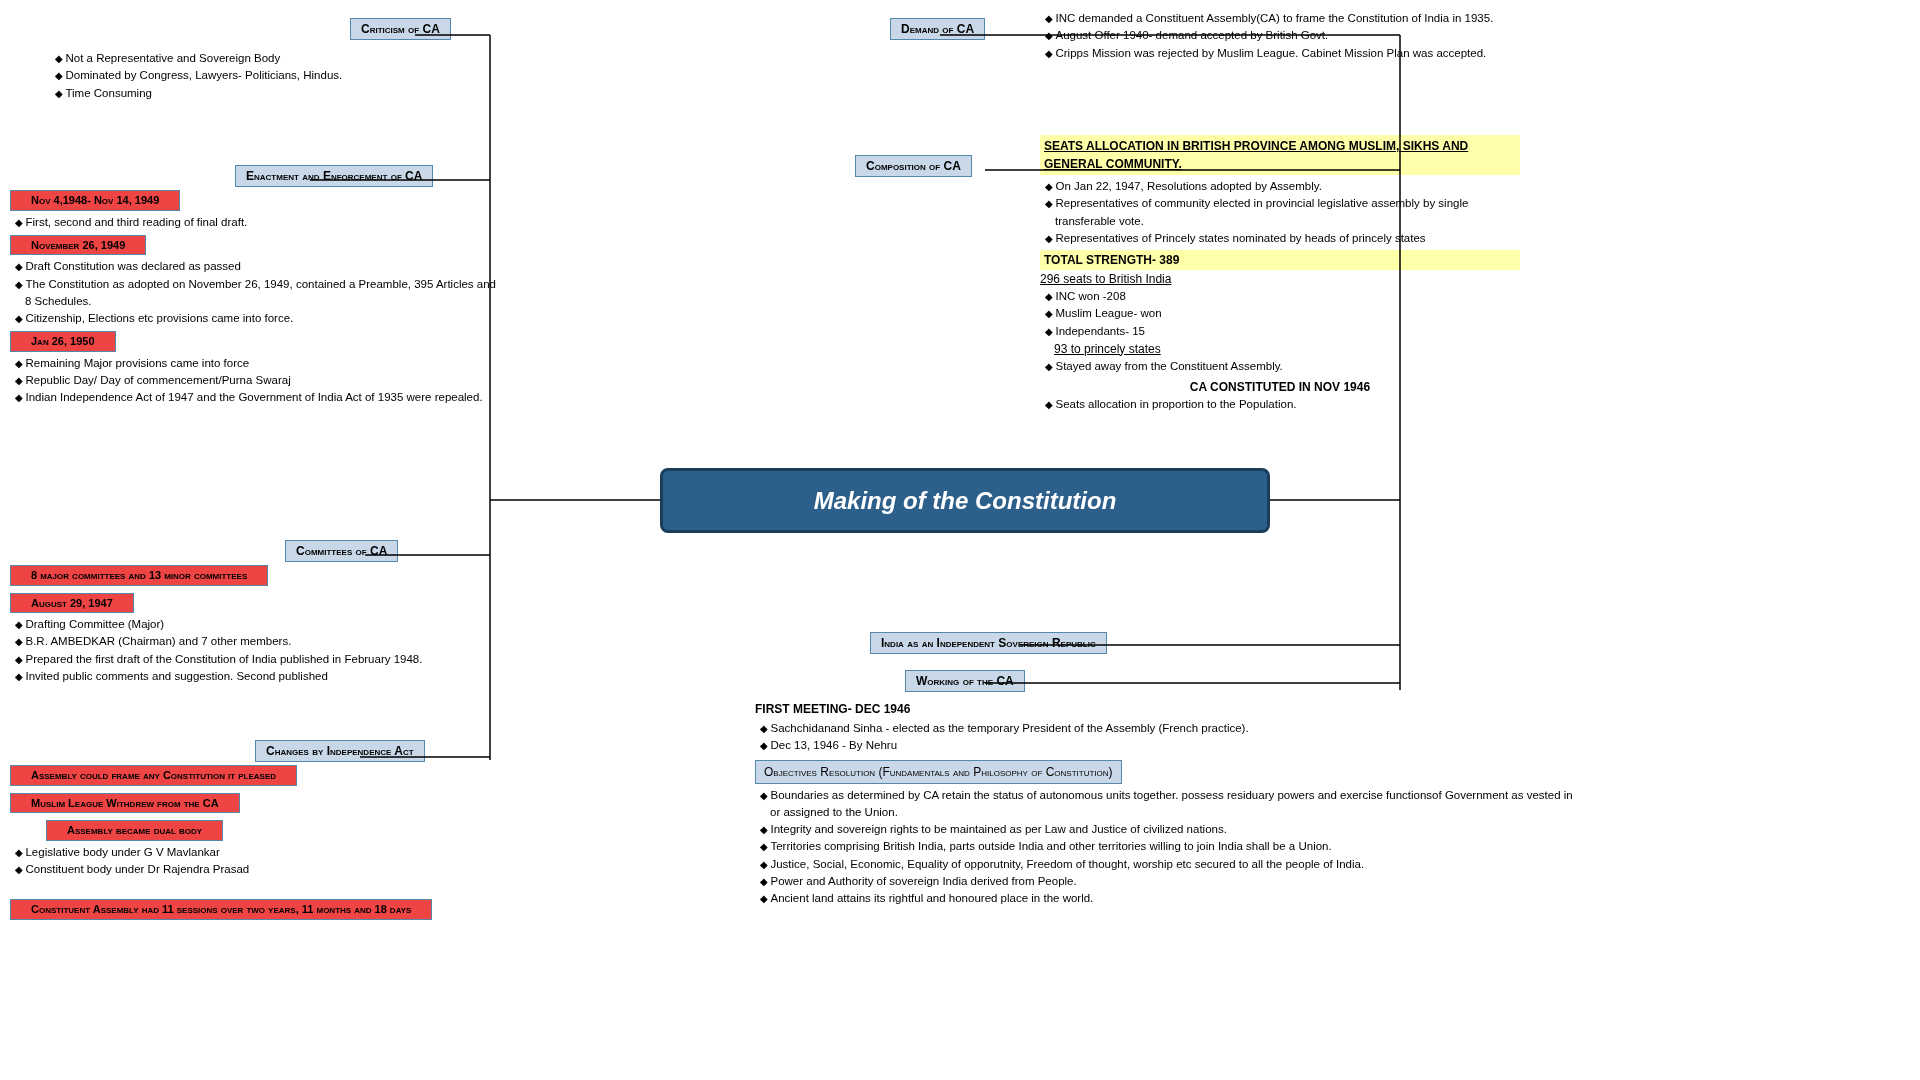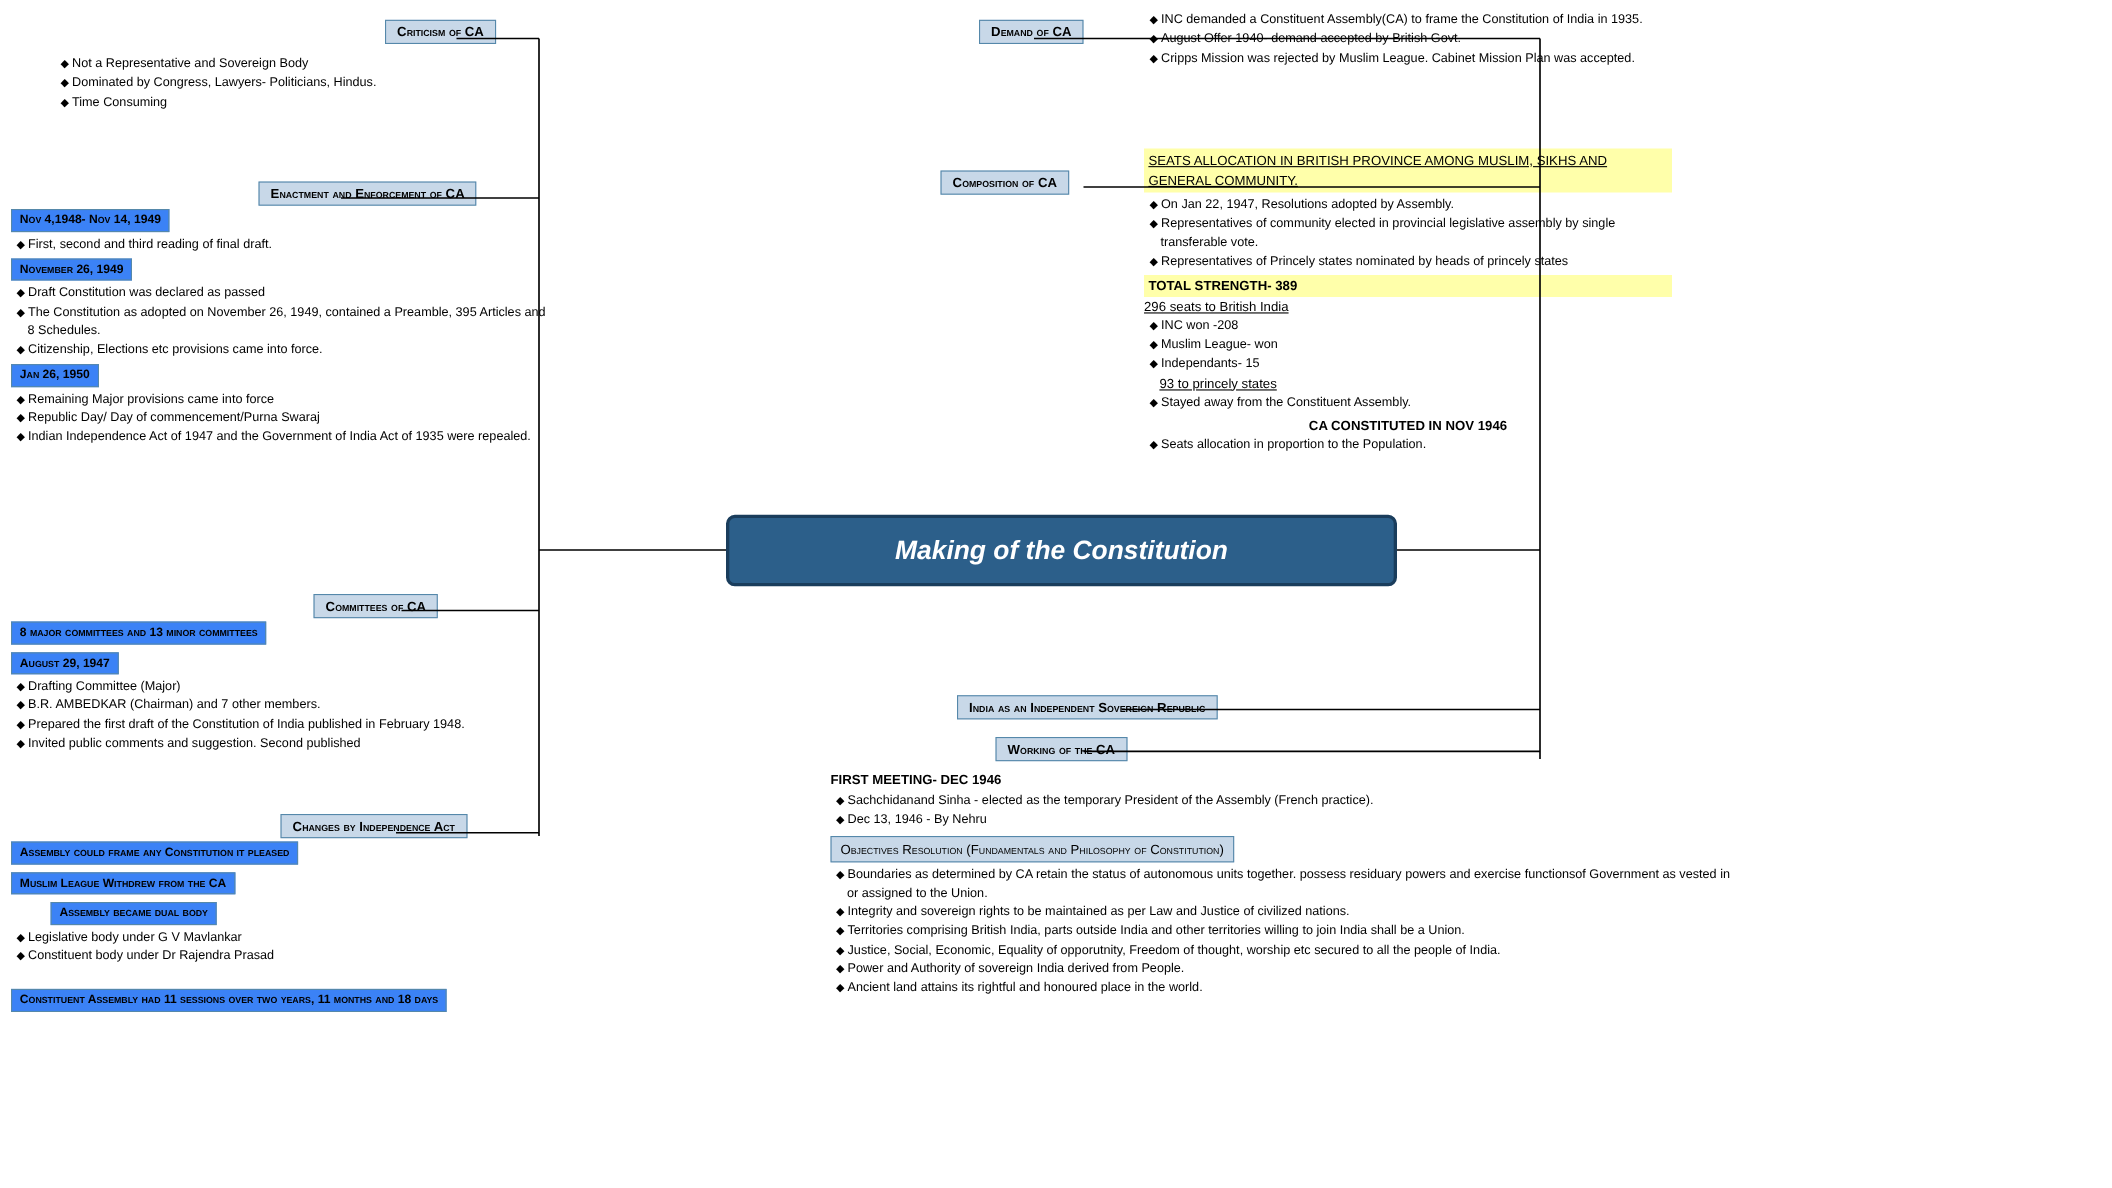--- a/index.html
+++ b/index.html
@@ -111,22 +111,22 @@
     
     #header-india { left: 870px; top: 632px; }
 
     
     #header-working { left: 905px; top: 670px; }
     #content-working { left: 755px; top: 700px; width: 780px; }
 
     .date-box {
       display: inline-block;
       border: 1.5px solid #5588aa;
-      background: #3b82f6;
-      padding: 1px 7px;
+      background: #ef4444;
+      padding: 1px 20px;
       font-variant: small-caps;
       font-weight: bold;
       font-size: 11px;
       margin-bottom: 3px;
     }
   </style>
 </head>
 <body>
 
 <div class="mind-map-container">
@@ -226,21 +226,21 @@
   <div id="content-demand" class="content-box">
     <span class="bullet">INC demanded a Constituent Assembly(CA) to frame the Constitution of India in 1935.</span>
     <span class="bullet">August Offer 1940- demand accepted by British Govt.</span>
     <span class="bullet">Cripps Mission was rejected by Muslim League. Cabinet Mission Plan was accepted.</span>
   </div>
 
   <div id="header-composition" class="section-header">
     <span>Composition of CA</span>
   </div>
   <div class="content-box" style="left:1040px; top:135px; width:480px;">
-    <div style="background:#ffffaa; font-weight:normal; text-decoration:underline; font-size:12px; padding:2px 4px; margin-bottom:3px;">SEATS ALLOCATION IN BRITISH PROVINCE AMONG MUSLIM, SIKHS AND GENERAL COMMUNITY.</div>
+    <div style="background:#ffffaa; font-weight:bold; text-decoration:underline; font-size:12px; padding:2px 4px; margin-bottom:3px;">SEATS ALLOCATION IN BRITISH PROVINCE AMONG MUSLIM, SIKHS AND GENERAL COMMUNITY.</div>
     <span class="bullet">On Jan 22, 1947, Resolutions adopted by Assembly.</span>
     <span class="bullet">Representatives of community elected in provincial legislative assembly by single transferable vote.</span>
     <span class="bullet">Representatives of Princely states nominated by heads of princely states</span>
     <div style="background:#ffffaa; font-weight:bold; margin-top:3px; padding:1px 4px; font-size:12px;">TOTAL STRENGTH- 389</div>
     <div style="text-decoration:underline; font-size:12px;">296 seats to British India</div>
     <span class="bullet">INC won -208</span>
     <span class="bullet">Muslim League- won</span>
     <span class="bullet">Independants- 15</span>
     <div style="text-decoration:underline; font-size:12px; padding-left:14px;">93 to princely states</div>
     <span class="bullet">Stayed away from the Constituent Assembly.</span>

